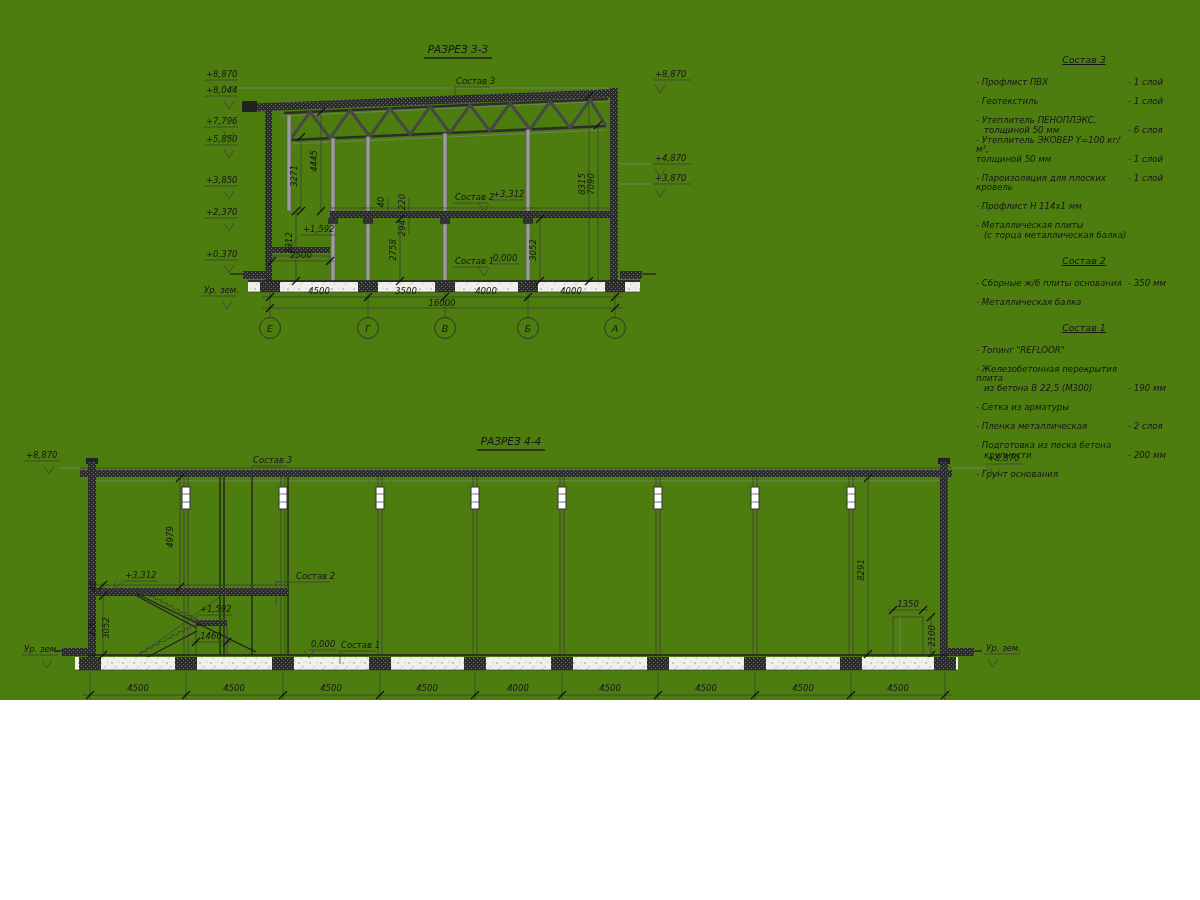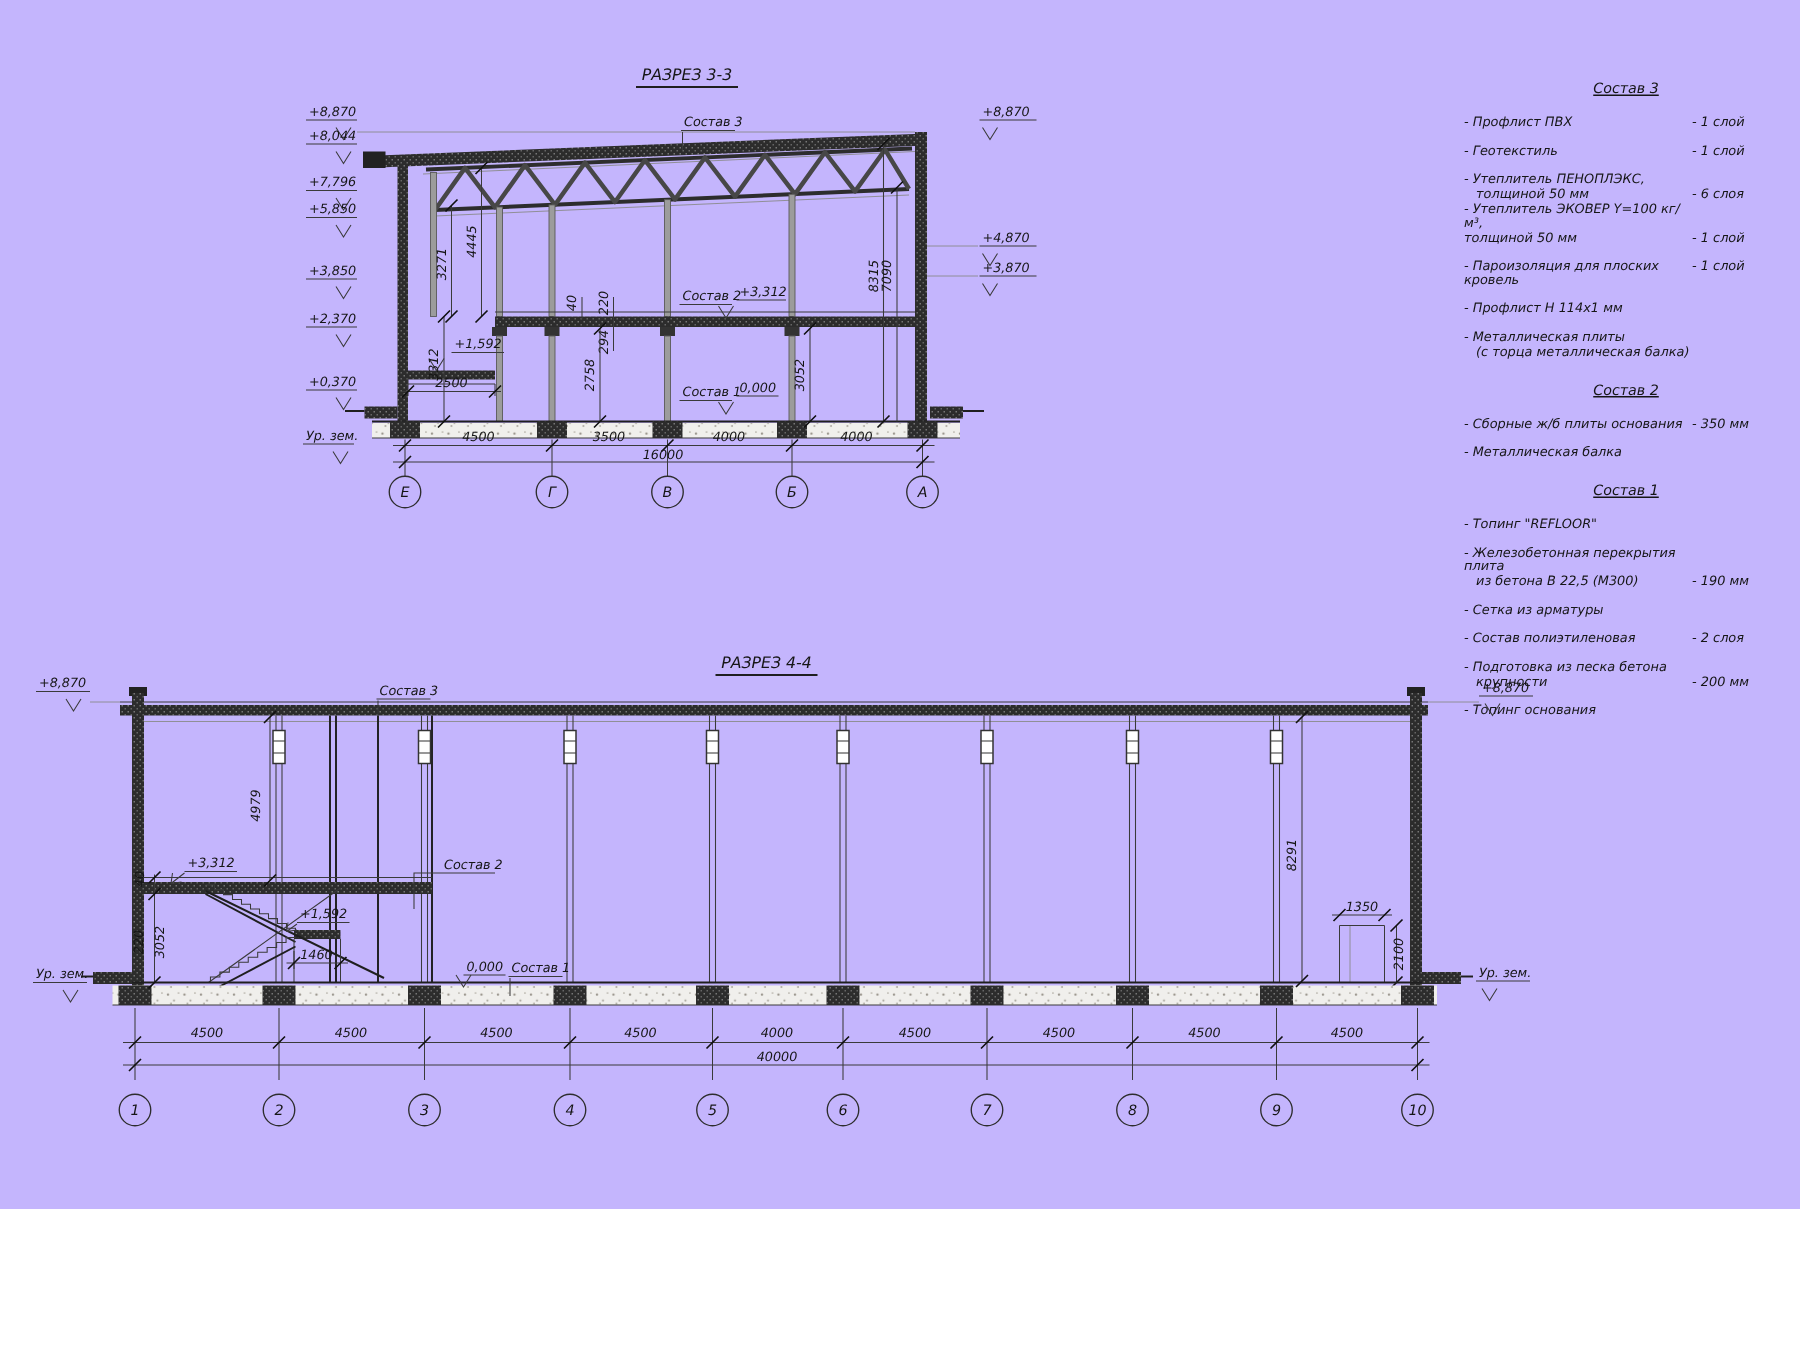--- a/index.html
+++ b/index.html
@@ -1,16 +1,16 @@
 <!DOCTYPE html>
 <html><head>
 <meta charset="utf-8">
 <style>
   html,body{margin:0;padding:0;background:#fff}
-  .sheet{position:relative;width:1200px;height:806px;background:#c4b5fd;overflow:hidden;
+  .sheet{position:relative;width:1200px;height:700px;background:#4d7c0f;overflow:hidden;
          font-family:"DejaVu Sans",sans-serif}
   svg{position:absolute;left:0;top:0}
   svg text{font:italic 8.5px "DejaVu Sans",sans-serif;fill:#161616}
   svg text.ttl{font-size:10.5px}
   svg text.mid{text-anchor:middle}
   svg text.ax{font-style:italic;font-size:9.5px;text-anchor:middle}
   .thin{stroke:#3a3a3a;stroke-width:0.7;fill:none}
   .xthin{stroke:#8a8a8a;stroke-width:0.6;fill:none}
   .med{stroke:#1f1f1f;stroke-width:1.3;fill:none}
   .tick{stroke:#111;stroke-width:1.1;fill:none}
@@ -529,29 +529,29 @@
       </div>
   <div class="lrow">
         <span class="lab ind">из бетона В 22,5 (М300)</span>
         <span class="val">- 190 мм</span>
       </div>
   <div class="lrow">
         <span class="lab">- Сетка из арматуры</span>
         <span class="val"></span>
       </div>
   <div class="lrow">
-        <span class="lab">- Состав полиэтиленовая</span>
+        <span class="lab">- Пленка металлическая</span>
         <span class="val">- 2 слоя</span>
       </div>
   <div class="lrow tight">
         <span class="lab">- Подготовка из песка бетона</span>
         <span class="val"></span>
       </div>
   <div class="lrow">
         <span class="lab ind">крупности</span>
         <span class="val">- 200 мм</span>
       </div>
   <div class="lrow">
-        <span class="lab">- Топинг основания</span>
+        <span class="lab">- Грунт основания</span>
         <span class="val"></span>
       </div>
 </div>
 </div>
 
 </body></html>

